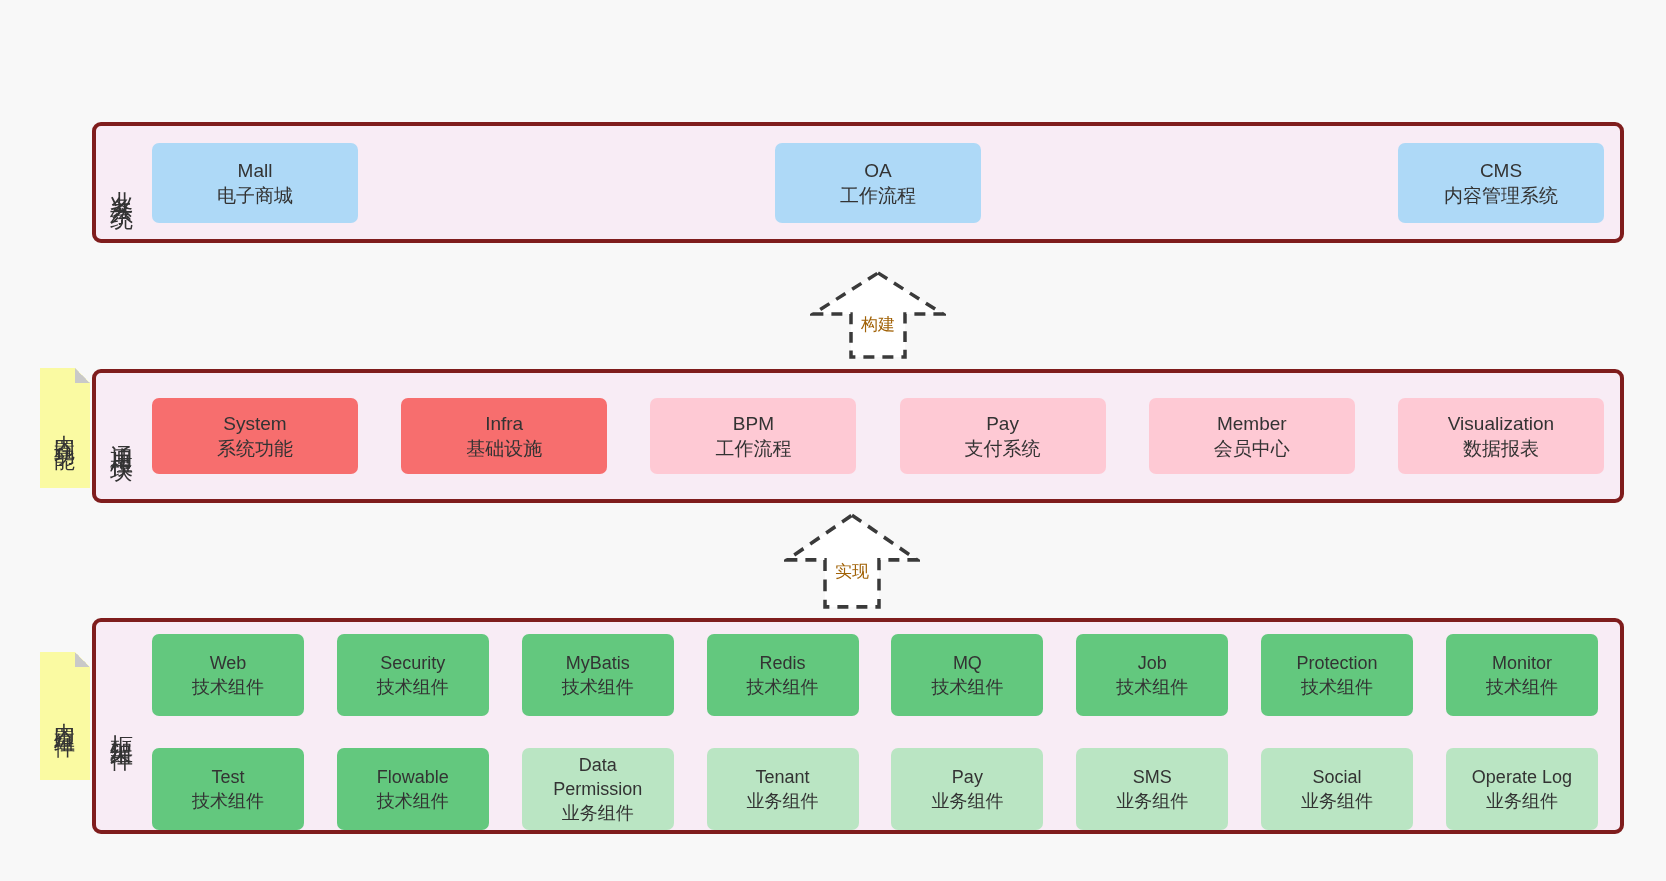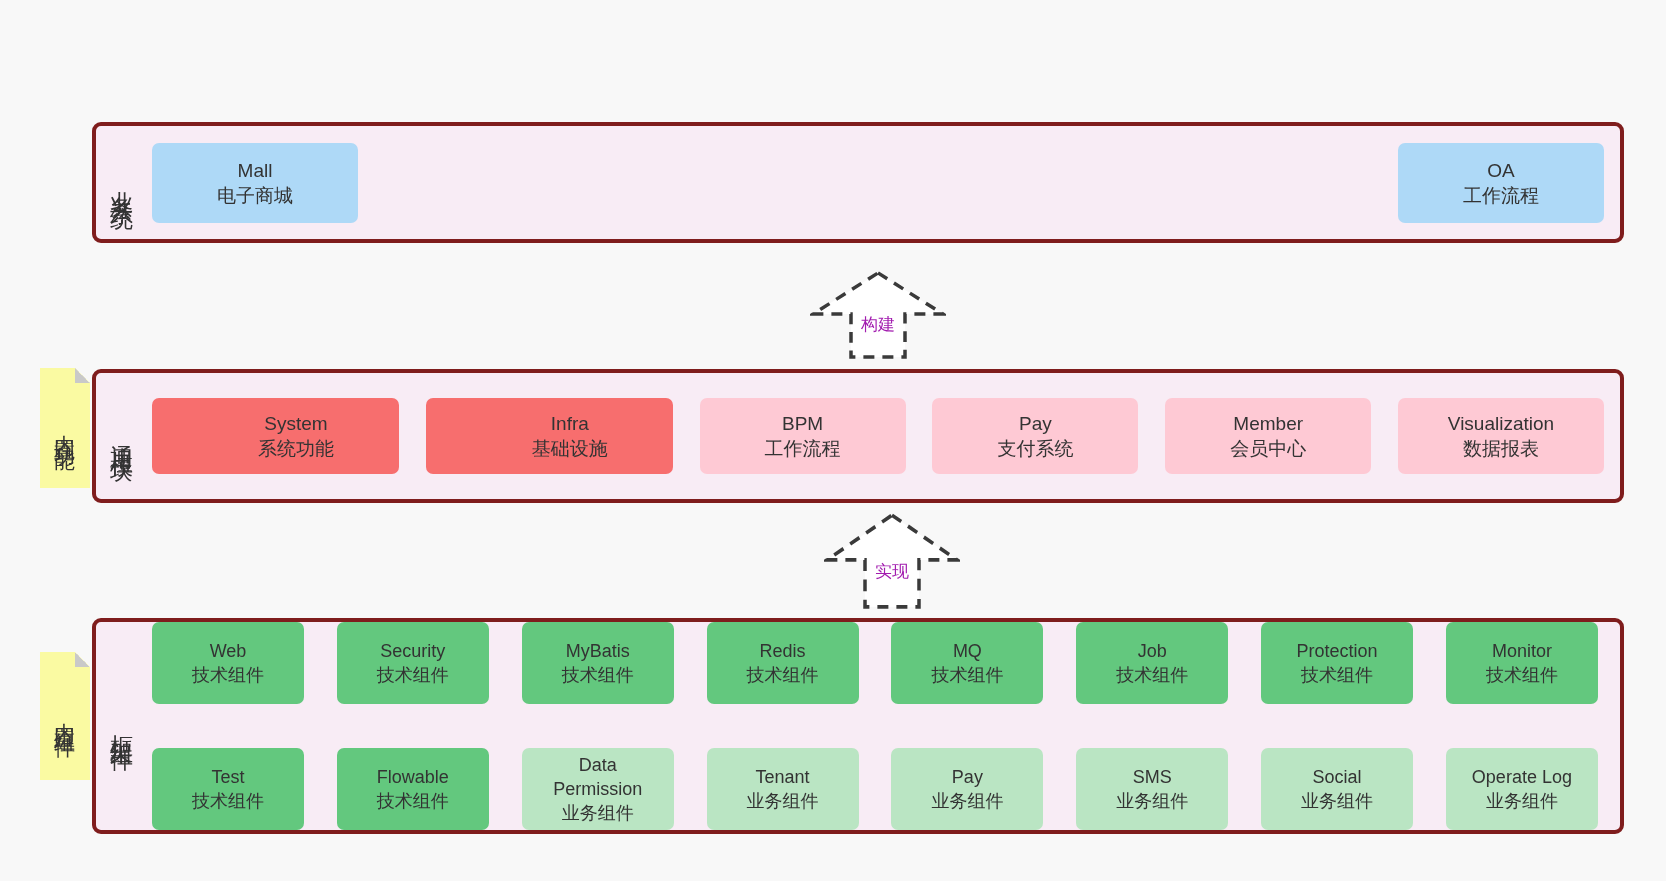--- a/index.html
+++ b/index.html
@@ -34,28 +34,28 @@
   }
   .box{
     border-radius:7px;
     display:flex;flex-direction:column;justify-content:center;align-items:center;
     text-align:center;
   }
   .box .box-name,.box .box-desc{font-size:19px;line-height:25px;white-space:pre-line;}
   .b1{width:206px;height:80px;}
   .b2{width:206px;height:76px;}
   .blue{background:#aed9f7;}
-  .red{background:#f76e6e;padding-left:41px;}
+  .red{background:#f76e6e;}
   .pink{background:#fec9d4;}
   .green{background:#63c87e;}
   .lgreen{background:#bae5c3;}
   
   .grid{
     position:absolute;left:56px;right:22px;top:0;bottom:0;
-    display:flex;flex-direction:column;justify-content:space-between;gap:32px;
+    display:flex;flex-direction:column;justify-content:flex-end;gap:32px;
   }
   .grid .grid-row{display:flex;justify-content:space-between;}
   .b3{width:152px;height:82px;}
   .b3 .box-name,.b3 .box-desc{font-size:18px;line-height:24px;}
   
   .sticky{
     position:absolute;left:40px;width:50px;
     background:#fafaa2;
     clip-path:polygon(0 0,calc(100% - 15px) 0,100% 15px,100% 100%,0 100%);
     display:flex;align-items:center;justify-content:center;
@@ -66,41 +66,45 @@
   }
   #sticky-common{top:368px;height:120px;}
   #sticky-framework{top:652px;height:128px;}
   .sticky-label{
     writing-mode:vertical-lr;text-orientation:upright;
     font-size:21px;letter-spacing:5px;line-height:1;color:#333;
   }
   
   .arrow{position:absolute;}
   #arrow-build{left:810px;top:270px;width:136px;height:90px;}
-  #arrow-implement{left:824px;top:512px;width:136px;height:98px;text-align:right;}
+  #arrow-implement{left:784px;top:512px;width:136px;height:98px;text-align:right;}
   .arrow svg{width:100%;height:100%;display:block;}
   .arrow-label{
     position:absolute;left:50%;top:60%;transform:translate(-50%,-50%);
-    font-size:17px;color:#a21caf;background:#ffffff;padding:0 2px;white-space:nowrap;
+    font-size:17px;color:#a16207;background:#ffffff;padding:0 2px;white-space:nowrap;
   }
 </style>
 </head>
 <body>
 
 <div class="band" id="band-business">
   <div class="band-label">业务系统</div>
   <div class="box-row">
     <div class="box b1 blue">
       <div class="box-name">Mall</div>
       <div class="box-desc">电子商城</div>
     </div>
     <div class="box b1 blue">
       <div class="box-name">OA</div>
       <div class="box-desc">工作流程</div>
     </div>
+    <div class="box b1 blue">
+      <div class="box-name">CMS</div>
+      <div class="box-desc">内容管理系统</div>
+    </div>
   </div>
 </div>
 
 <div class="arrow" id="arrow-build">
   <svg viewBox="0 0 136 92" preserveAspectRatio="none">
     <polygon points="68,3 133,45 95,45 95,89 41,89 41,45 3,45" fill="#ffffff" stroke="#3a3a3a" stroke-width="3.5" stroke-dasharray="11 8"></polygon>
   </svg>
   <div class="arrow-label">构建</div>
 </div>
 

